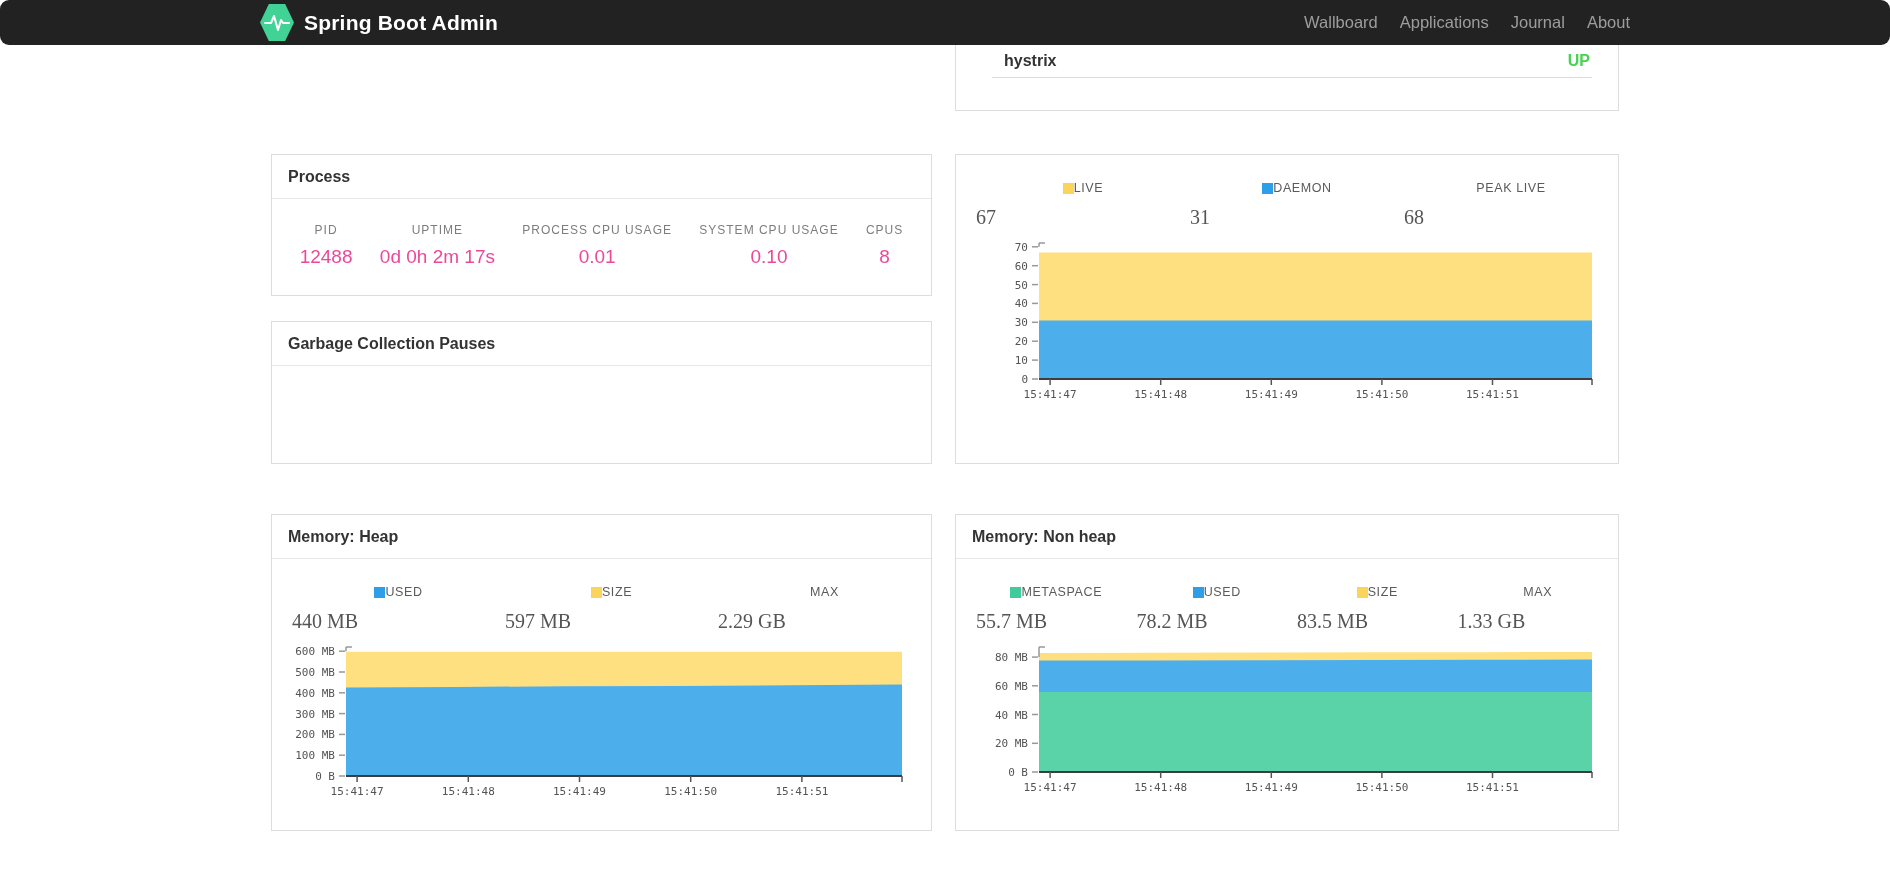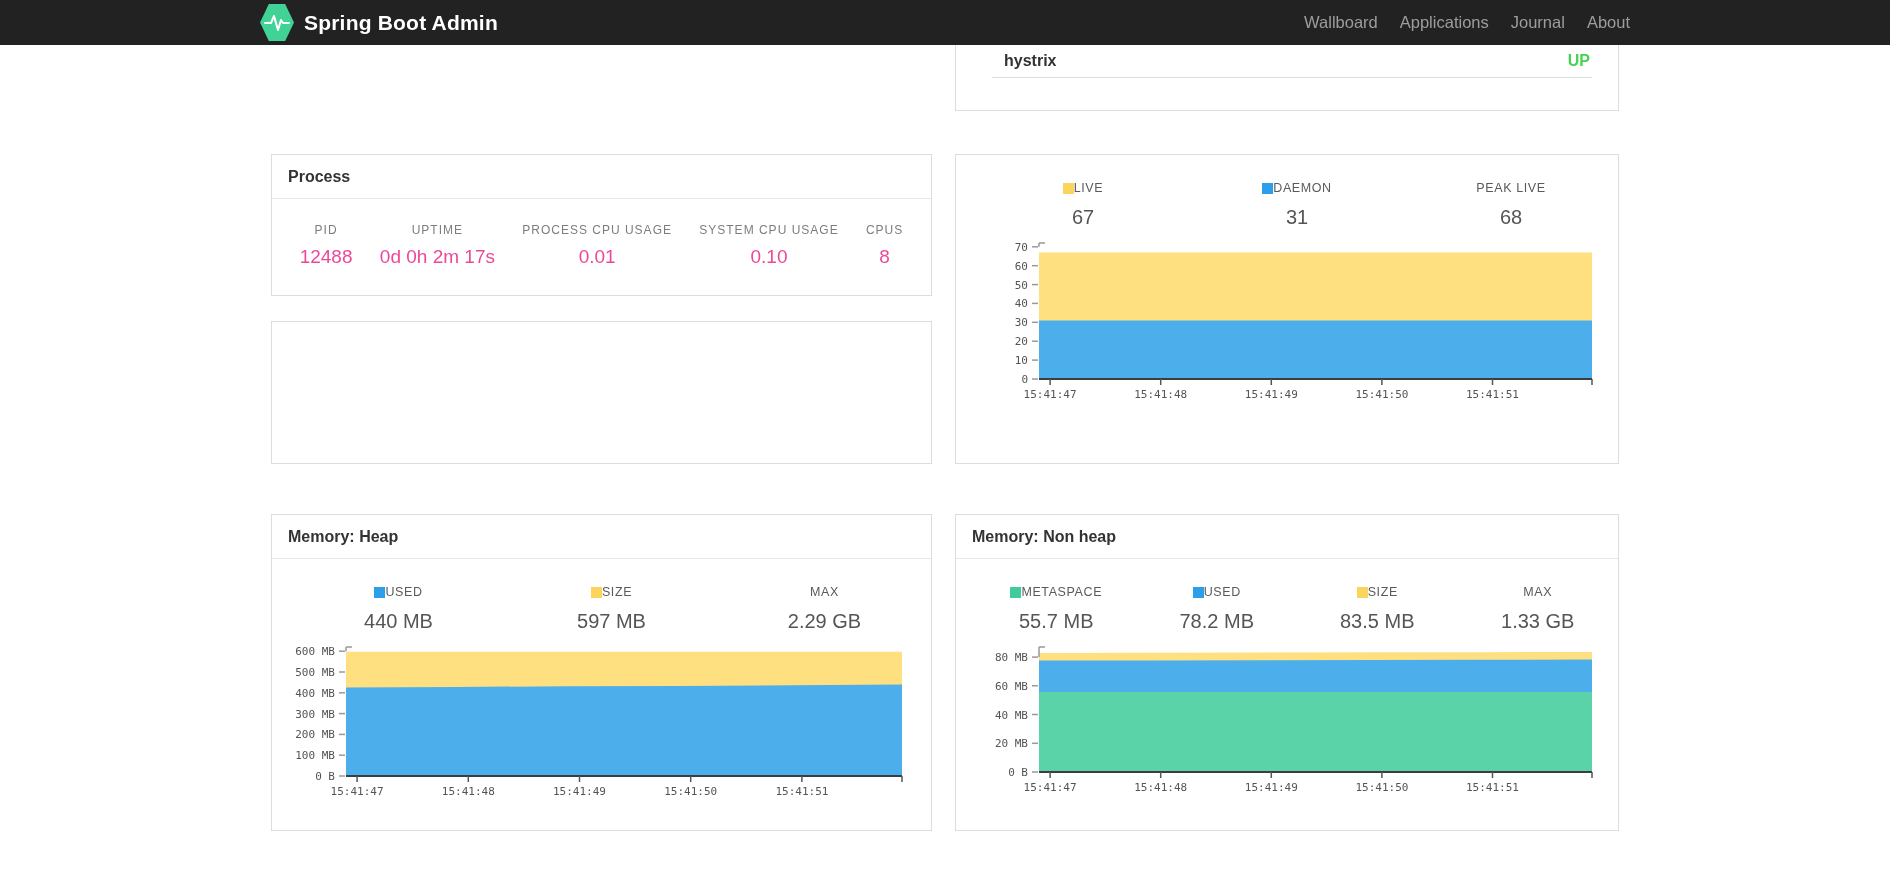--- a/index.html
+++ b/index.html
@@ -5,21 +5,21 @@
   * { box-sizing: border-box; }
   html,body { margin:0; padding:0; }
   body {
     width:1890px; height:892px; overflow:hidden;
     background:#ffffff;
     font-family:"Liberation Sans", sans-serif;
     color:#333;
   }
 
   
-  .navbar { height:45px; background:#222222; }
+  .navbar { height:45px; background:#222222;border-radius:9px; }
   .nav-inner {
     width:1370px; margin:0 auto; height:100%;
     display:flex; align-items:center;
   }
   .brand { display:flex; align-items:center; gap:10px; cursor:pointer; }
   .logo-hex {
     width:34px; height:37px; background:#41d295;
     clip-path:polygon(26% 0, 74% 0, 100% 50%, 74% 100%, 26% 100%, 0 50%);
     display:flex; align-items:center; justify-content:center;
   }
@@ -56,21 +56,21 @@
 
   
   .card.threads { margin-top:43px; height:310px; }
   .card.memory  { margin-top:50px; height:317px; }
   .chart-body { padding:26px 0 0 20px; }
   .legend-row { display:flex; }
   .legend-item { flex:1; display:flex; align-items:center; justify-content:center; }
   .legend-swatch { width:11px; height:11px; display:inline-block; }
   .legend-label { font-size:12.5px; color:#5a5a5a; letter-spacing:0.6px; white-space:nowrap; }
   .values-row { display:flex; margin-top:11px; }
-  .legend-value { flex:1; text-align:center; font-size:20px; color:#555; }
+  .legend-value { flex:1; font-size:20px; color:#555;font-family:Liberation Serif, serif; }
   .chart-svg { display:block; margin-top:8px; }
   .tick { font-family:"DejaVu Sans Mono", monospace; font-size:11px; fill:#545454; }
 </style>
 </head>
 <body>
 
 <nav class="navbar">
   <div class="nav-inner">
     <div class="brand">
       <span class="logo-hex">
@@ -114,20 +114,21 @@
           <div class="stat-value">0.10</div>
         </div>
         <div class="stat">
           <div class="stat-label">CPUS</div>
           <div class="stat-value">8</div>
         </div>
       </div>
     </div>
 
     <div class="card gc">
+      <div class="card-title">Garbage Collection Pauses</div>
     </div>
 
     <div class="card memory">
       <div class="card-title">Memory: Heap</div>
       <div class="chart-body">
         <div class="legend-row">
           <div class="legend-item">
             <span class="legend-swatch" style="background: rgb(45, 159, 232);"></span>
             <span class="legend-label">USED</span>
           </div>

